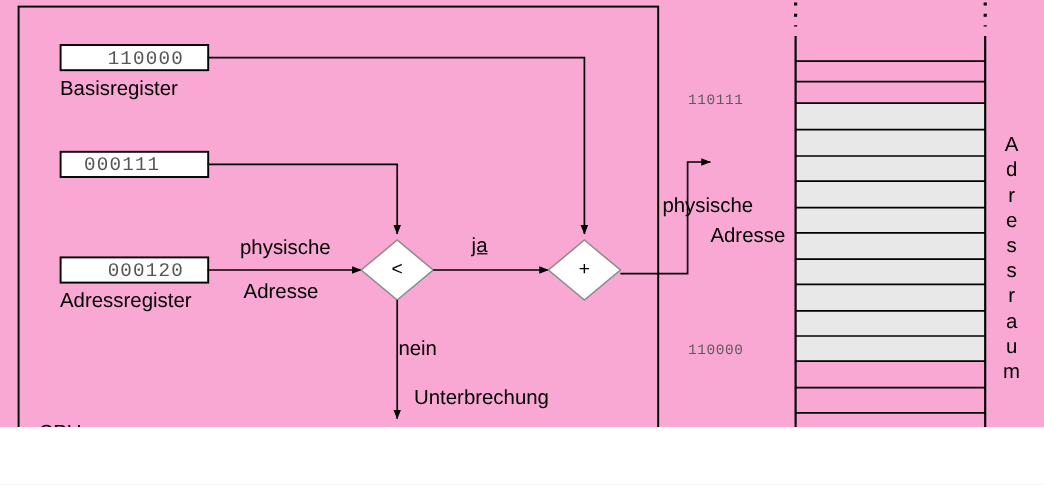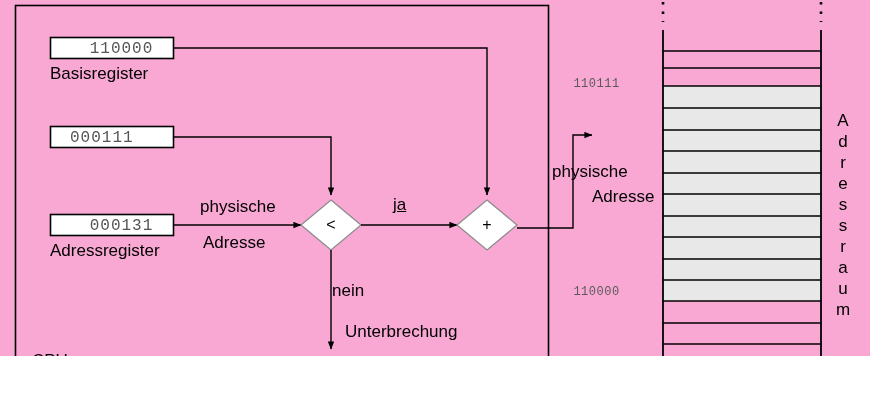--- a/index.html
+++ b/index.html
@@ -132,21 +132,21 @@
 
     <line x1="663" y1="382" x2="663" y2="402" stroke="#000000" stroke-width="2.6" stroke-dasharray="2.5,7"></line>
     <line x1="821" y1="382" x2="821" y2="402" stroke="#000000" stroke-width="2.6" stroke-dasharray="2.5,7"></line>
   </svg>
 
   <div class="regval" style="left:70px; top:41px; width:103px; text-align:center;">110000</div>
   <div class="lbl" style="left:50px; top:65px;">Basisregister</div>
 
   <div class="regval" style="left:70px; top:130px; width:103px; text-align:left;">000111</div>
 
-  <div class="regval" style="left:70px; top:218px; width:103px; text-align:center;">000131</div>
+  <div class="regval" style="left:70px; top:218px; width:103px; text-align:center;">000120</div>
   <div class="lbl" style="left:50px; top:242px;text-align:center;">Adressregister</div>
 
   <div class="op" style="left:321px; top:217px; width:20px; text-align:center;">&lt;</div>
   <div class="op" style="left:477px; top:217px; width:20px; text-align:center;">+</div>
 
   <div class="lbl" style="left:200px; top:198px;">physische</div>
   <div class="lbl" style="left:203px; top:234px;">Adresse</div>
 
   <div class="lbl" style="left:393px; top:196px;text-decoration:underline;">ja</div>
 

